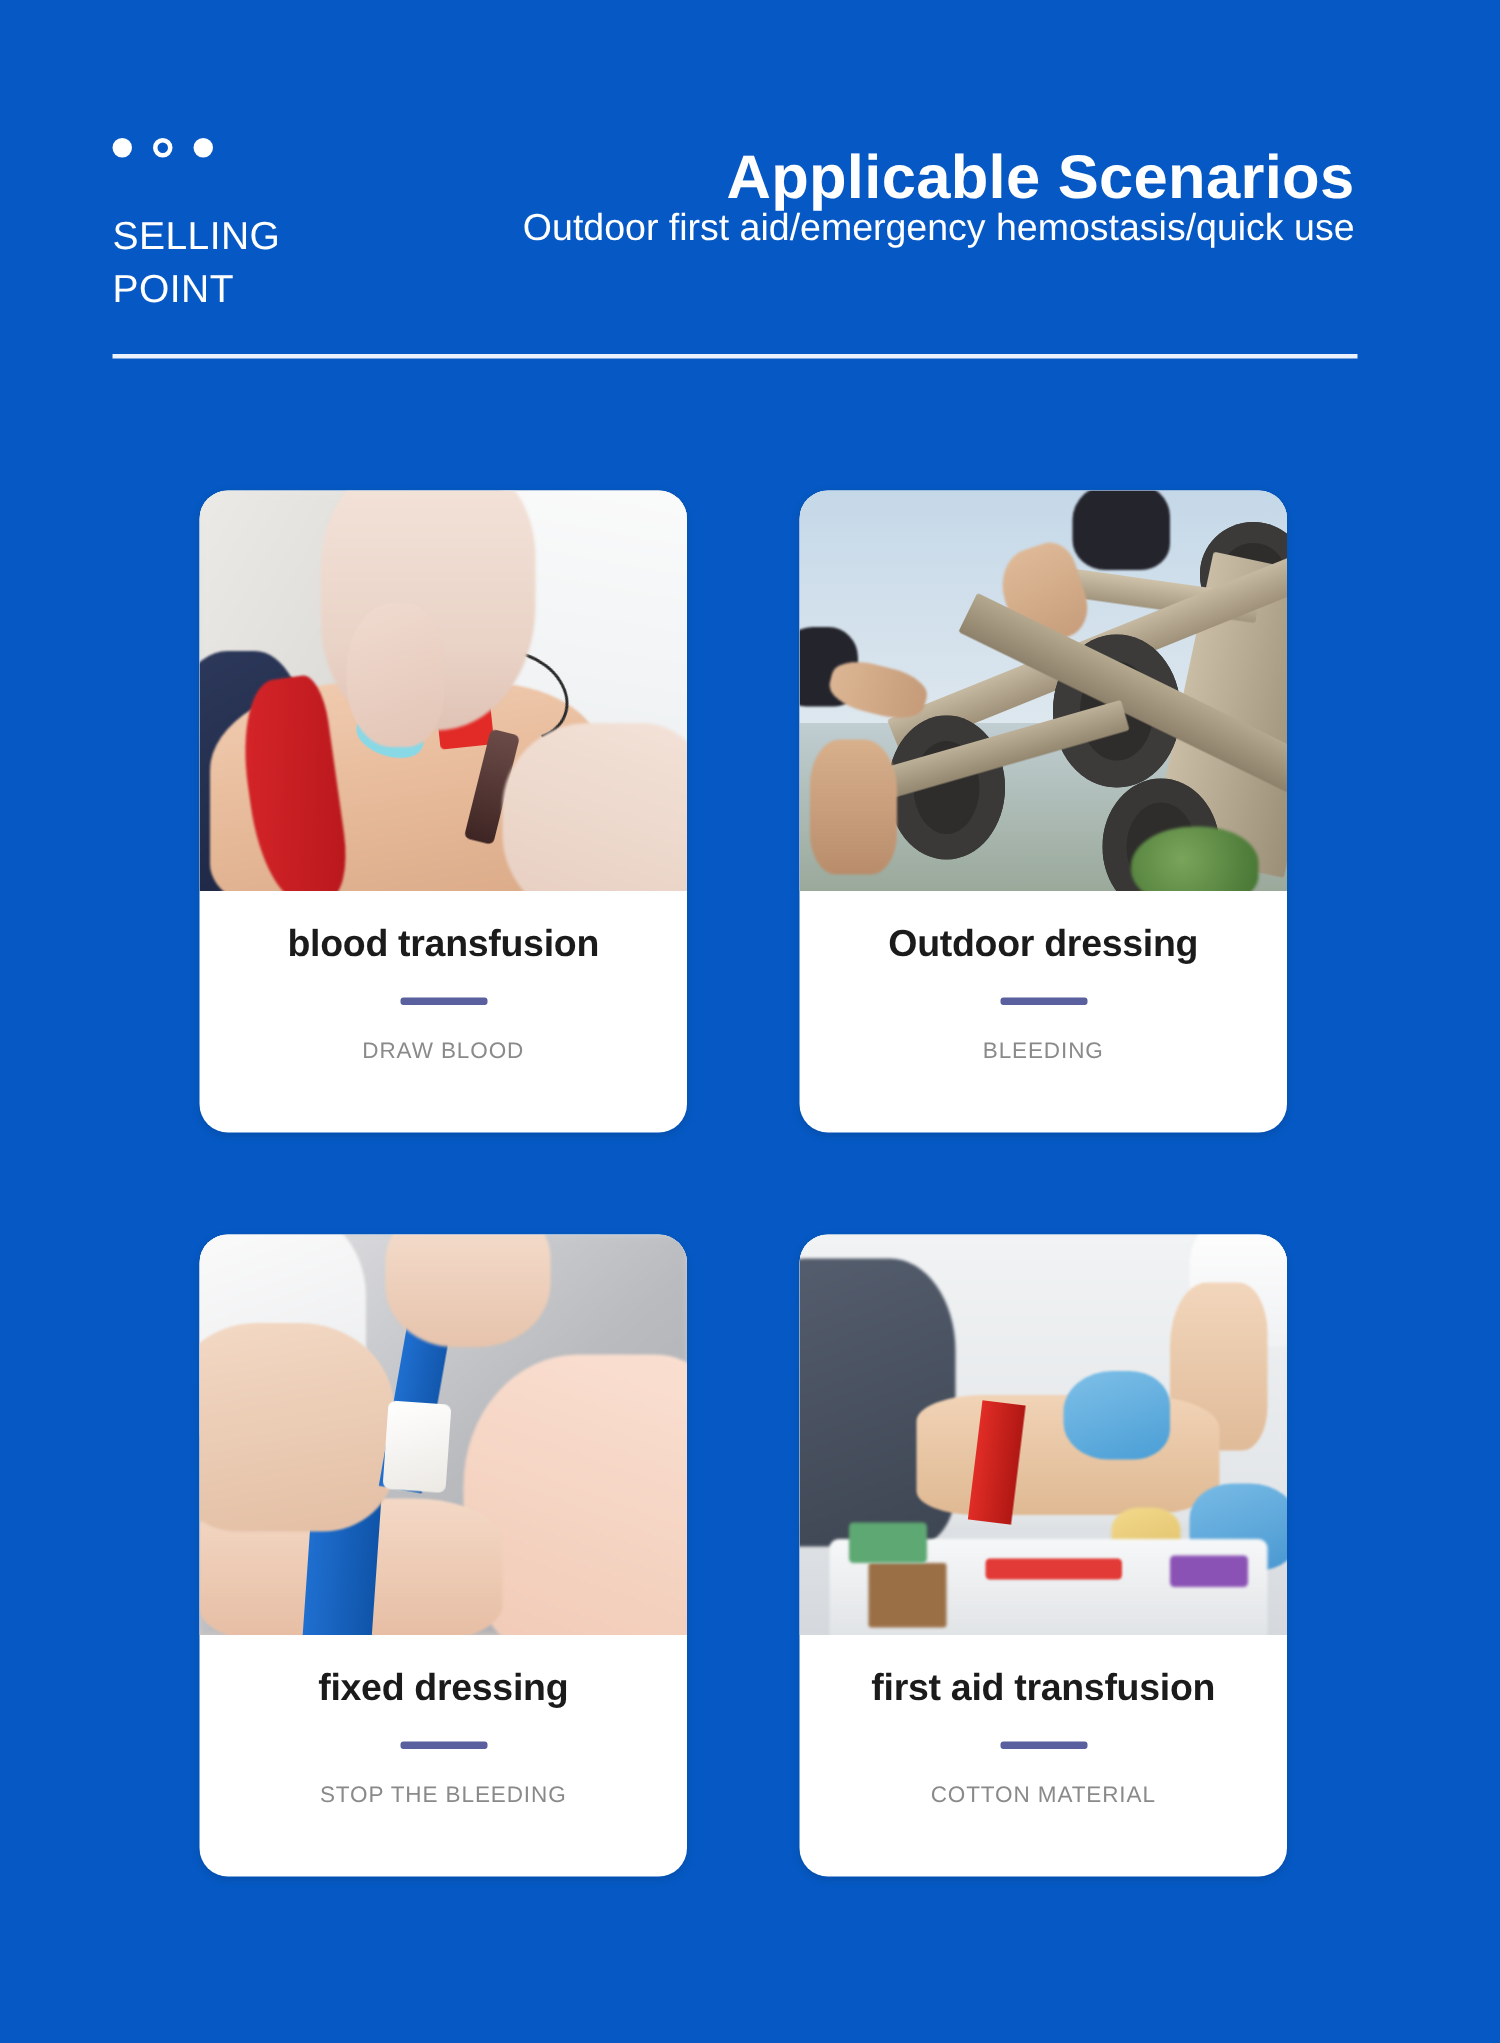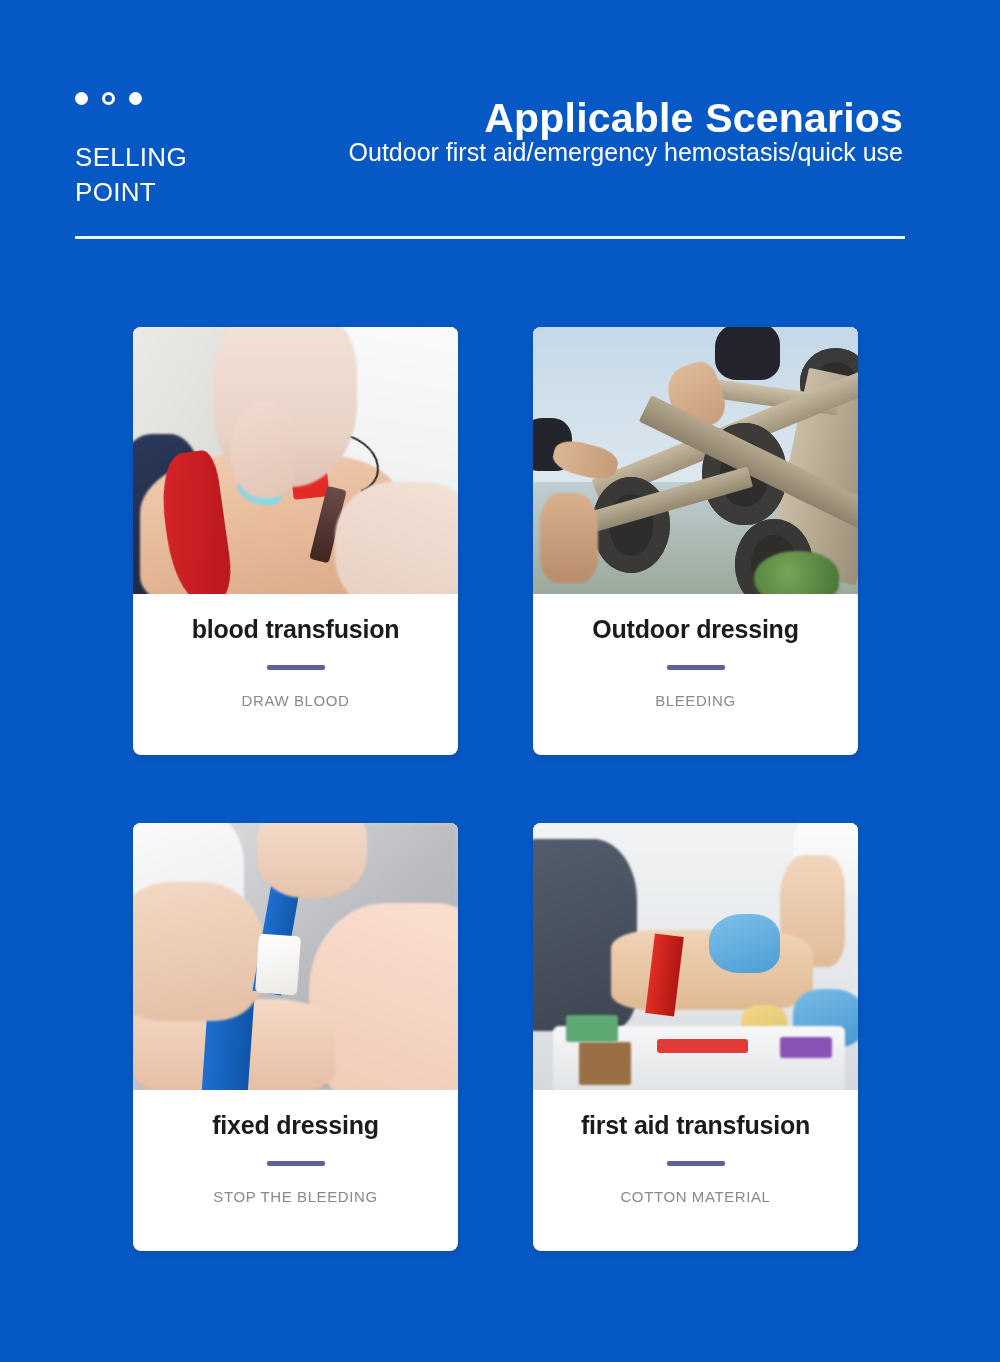--- a/index.html
+++ b/index.html
@@ -87,21 +87,21 @@
     width: 725px;
     display: grid;
     grid-template-columns: 325px 325px;
     grid-template-rows: 428px 428px;
     column-gap: 75px;
     row-gap: 68px;
   }
 
   .card {
     background: #ffffff;
-    border-radius: 8px;
+    border-radius: 19px;
     overflow: hidden;
     display: flex;
     flex-direction: column;
     box-shadow: 0 2px 6px rgba(0,0,0,0.12);
   }
 
   .card-photo {
     width: 100%;
     height: 267px;
     position: relative;

